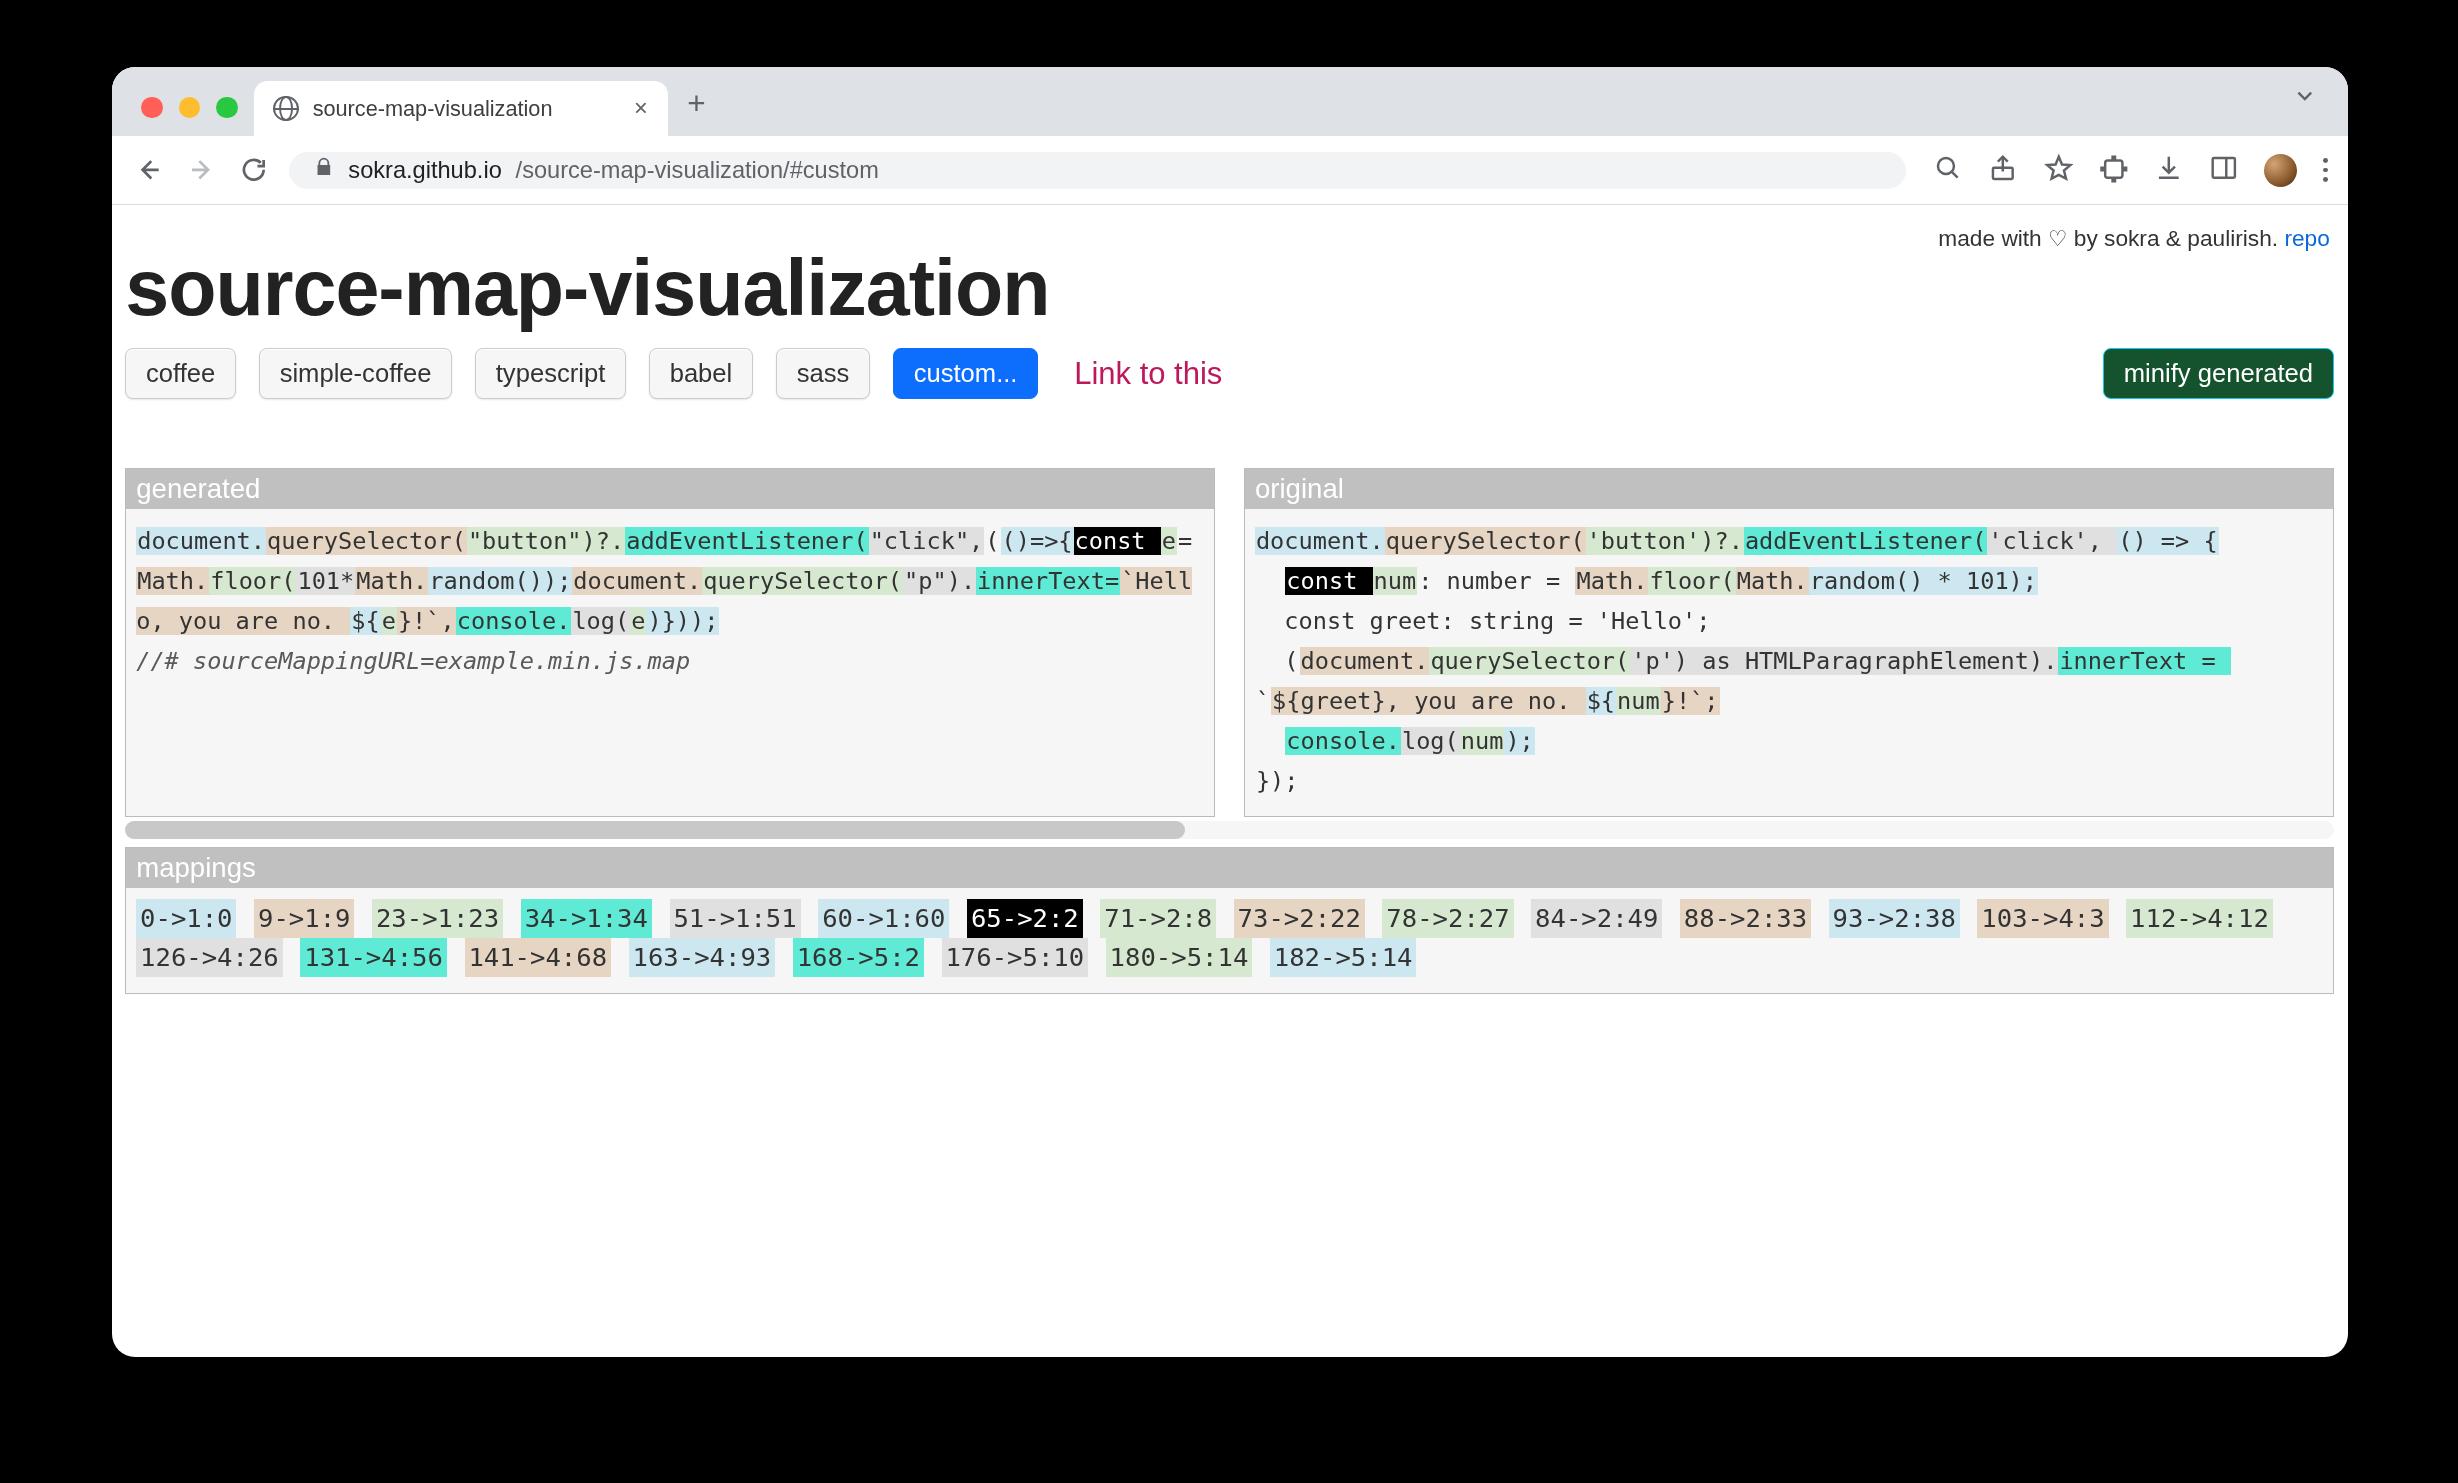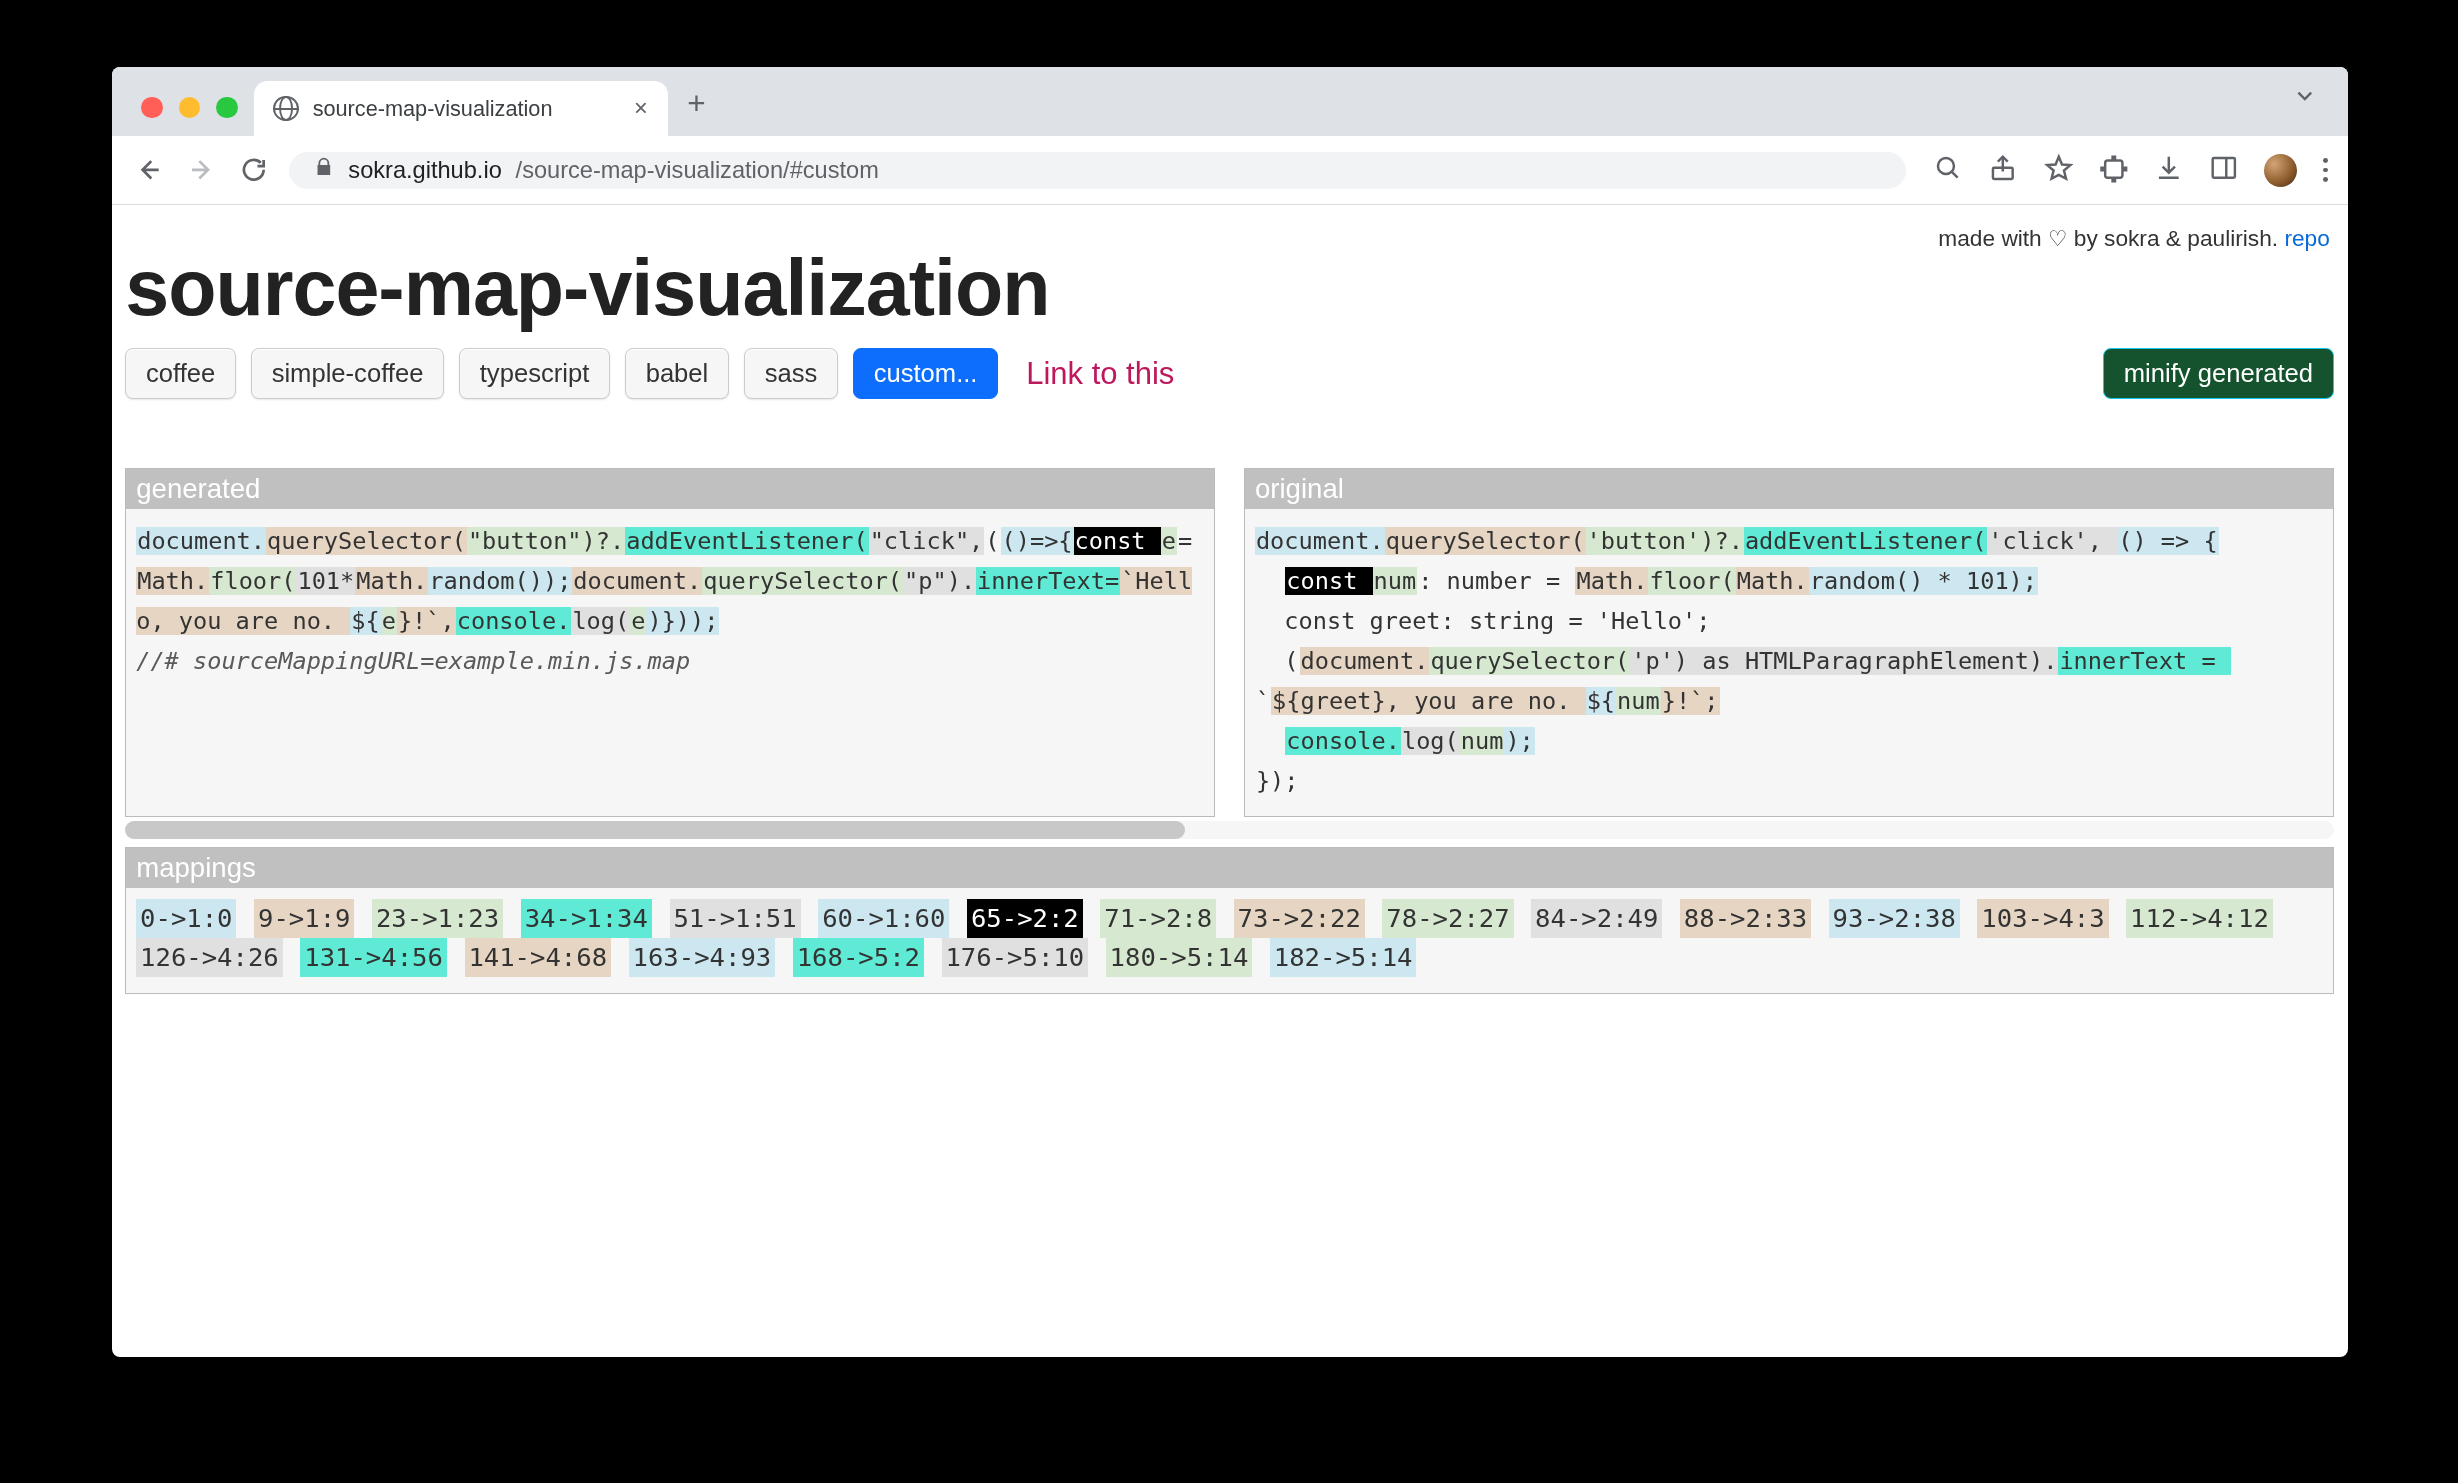--- a/index.html
+++ b/index.html
@@ -12,21 +12,21 @@
     height: 1484px;
     display: flex;
     align-items: flex-start;
     justify-content: center;
     padding-top: 67px;
   }
   .window {
     width: 2236px;
     height: 1290px;
     background: #fff;
-    border-radius: 8px;
+    border-radius: 23px;
     overflow: hidden;
     box-shadow: 0 19.7px 59px rgba(0,0,0,.5);
     display: flex;
     flex-direction: column;
   }
   
   .tabstrip {
     background: #dee1e6;
     height: 69px;
     display: flex;
@@ -91,21 +91,21 @@
   .avatar{width:33px;height:33px;border-radius:50%;background:radial-gradient(circle at 30% 30%,#d4a574,#8b5a2b 60%,#3d2817);}
   .dots{display:flex;flex-direction:column;gap:4.9px;}
   .dots span{width:4.9px;height:4.9px;border-radius:50%;background:#5f6368;}
   
   .page{flex:1;overflow:auto;position:relative;}
   .page-inner{padding: 9.9px 13.8px 29.6px 13.8px;}
   .credit{position:absolute;top:19.7px;right:17.7px;font-size:22.7px;color:#333;}
   .credit .heart{font-size:21.7px;}
   .credit a{color:#0969da;cursor:pointer;}
   h1{font-size:79px;font-weight:700;margin:27.6px 0 13.8px 0;letter-spacing:-1px;color:#222;}
-  .controls{display:flex;align-items:center;gap:15px;flex-wrap:wrap;}
+  .controls{display:flex;align-items:center;gap:23px;flex-wrap:wrap;}
   .btn{
     background:#f6f6f6;
     border:1px solid #ccc;
     border-radius:7.9px;
     padding:9.9px 19.7px;
     font-size:25.6px;
     color:#333;
     box-shadow: inset 0 1px 0 #fff, 0 1px 2px rgba(0,0,0,.1);
     cursor:pointer;
   }

